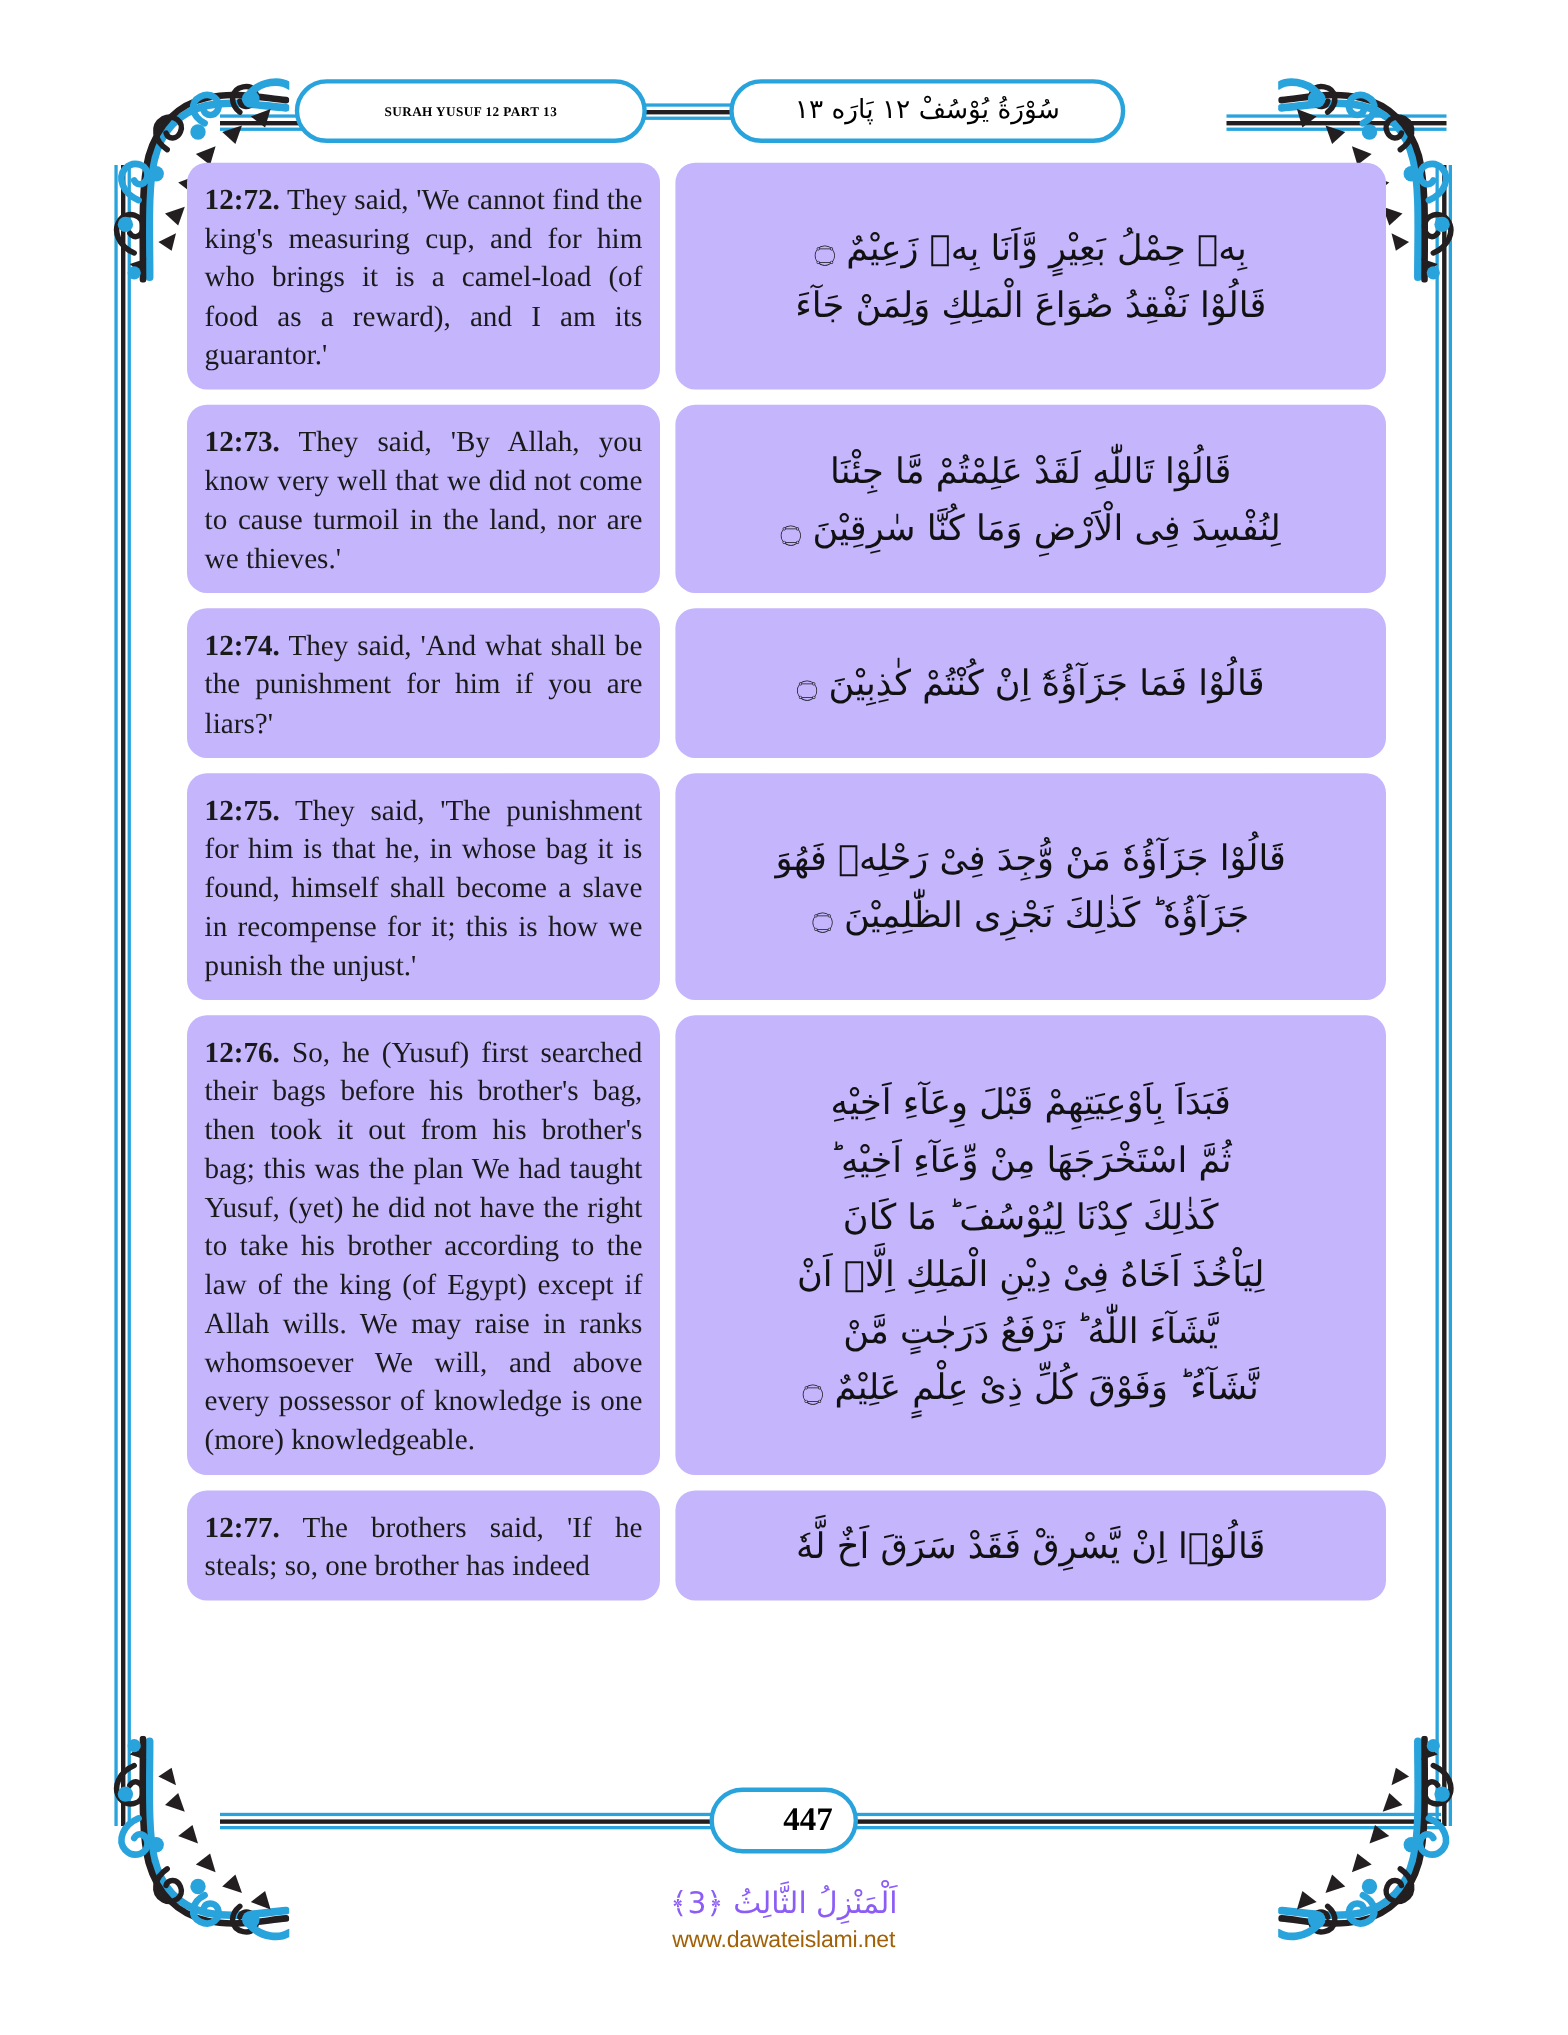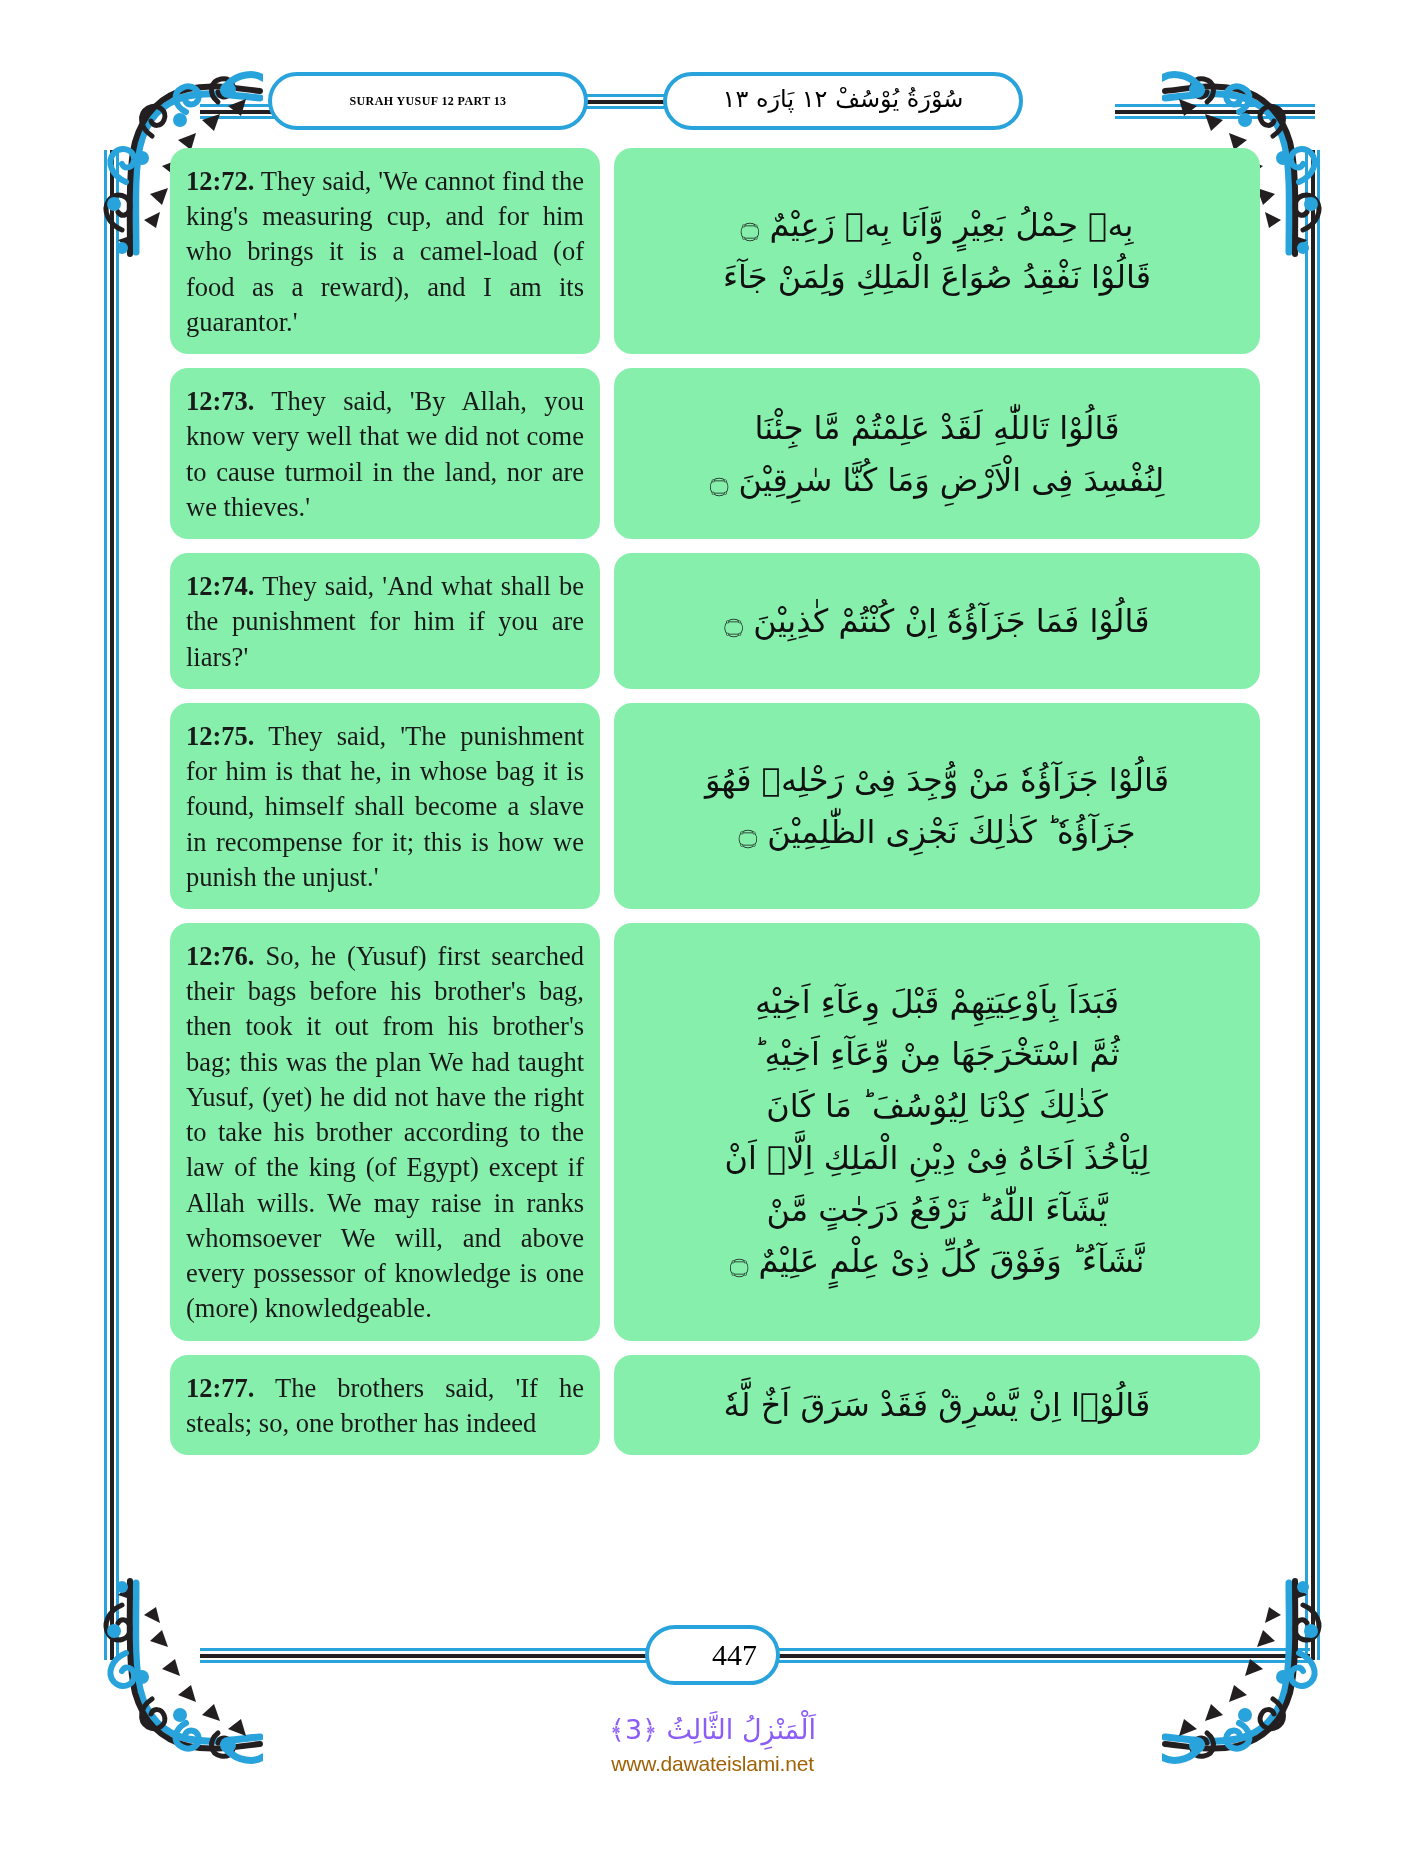--- a/index.html
+++ b/index.html
@@ -98,21 +98,21 @@
   #header-connector .c2 { position:absolute; left:0; right:0; top:6px;height:4px; background:#231f20; }
   #header-connector .c3 { position:absolute; left:0; right:0; top:12px;height:3px;background:#29a3dc; }
 
   
   #page-num-pill {
     left: 645px; top: 1625px;
     width: 135px; height: 60px;
   }
   #page-num-pill .txt {
     font-family: "Liberation Serif", serif;
-    font-weight: normal;
+    font-weight: bold;
     font-size: 30px;
     color: #000;
     margin-left: 44px;
   }
 
   
   .ornament {
     position: absolute;
     width: 185px;
     height: 195px;
@@ -130,21 +130,21 @@
     top: 148px;
     width: 1090px;
   }
   .verse-row {
     display: flex;
     gap: 14px;
     margin-bottom: 14px;
     align-items: stretch;
   }
   .cell {
-    background: #86efac;
+    background: #c4b5fd;
     border-radius: 18px;
     box-sizing: border-box;
   }
   .cell-en {
     width: 430px;
     padding: 16px 16px 14px 16px;
   }
   .cell-ar {
     flex: 1;
     padding: 14px 20px 12px 20px;

